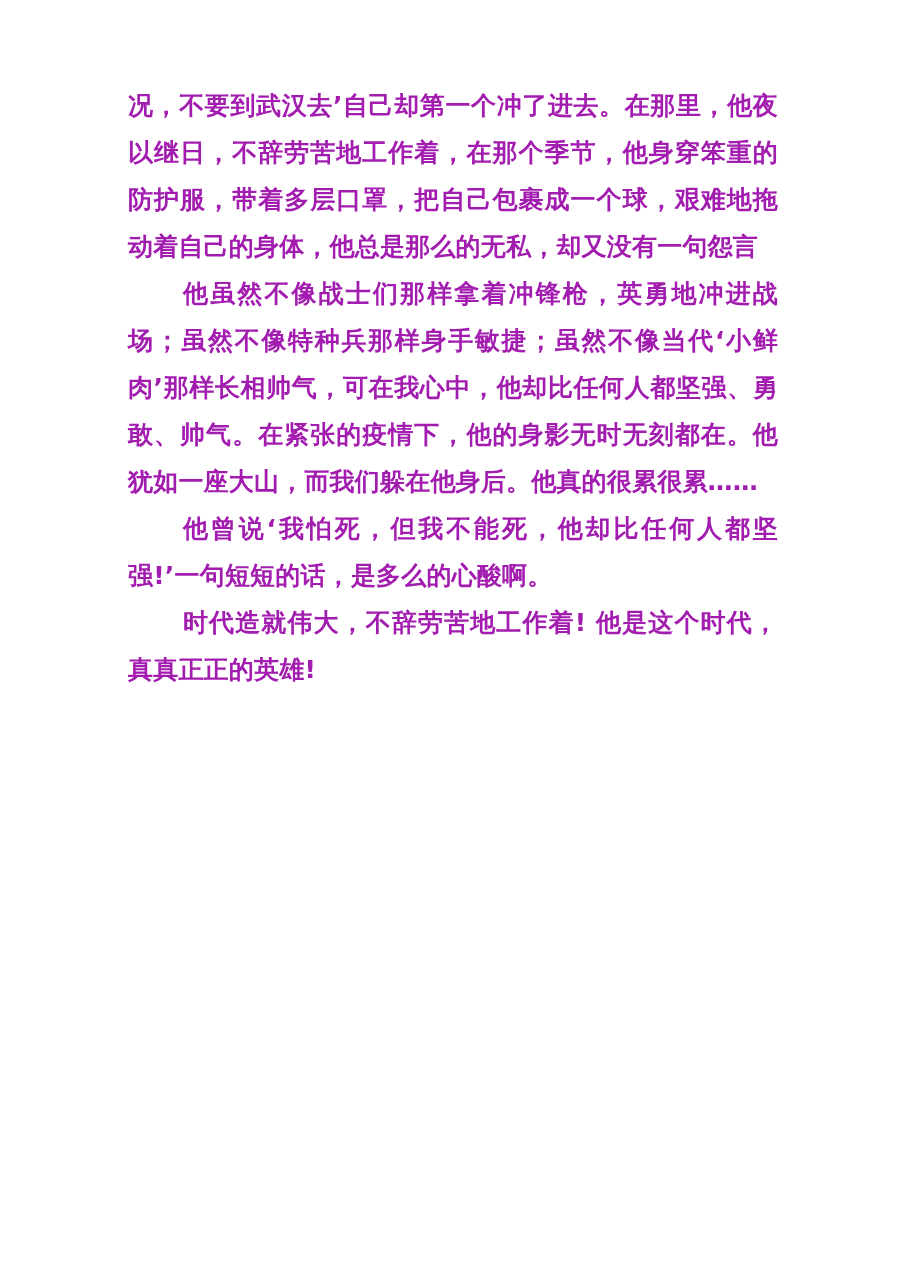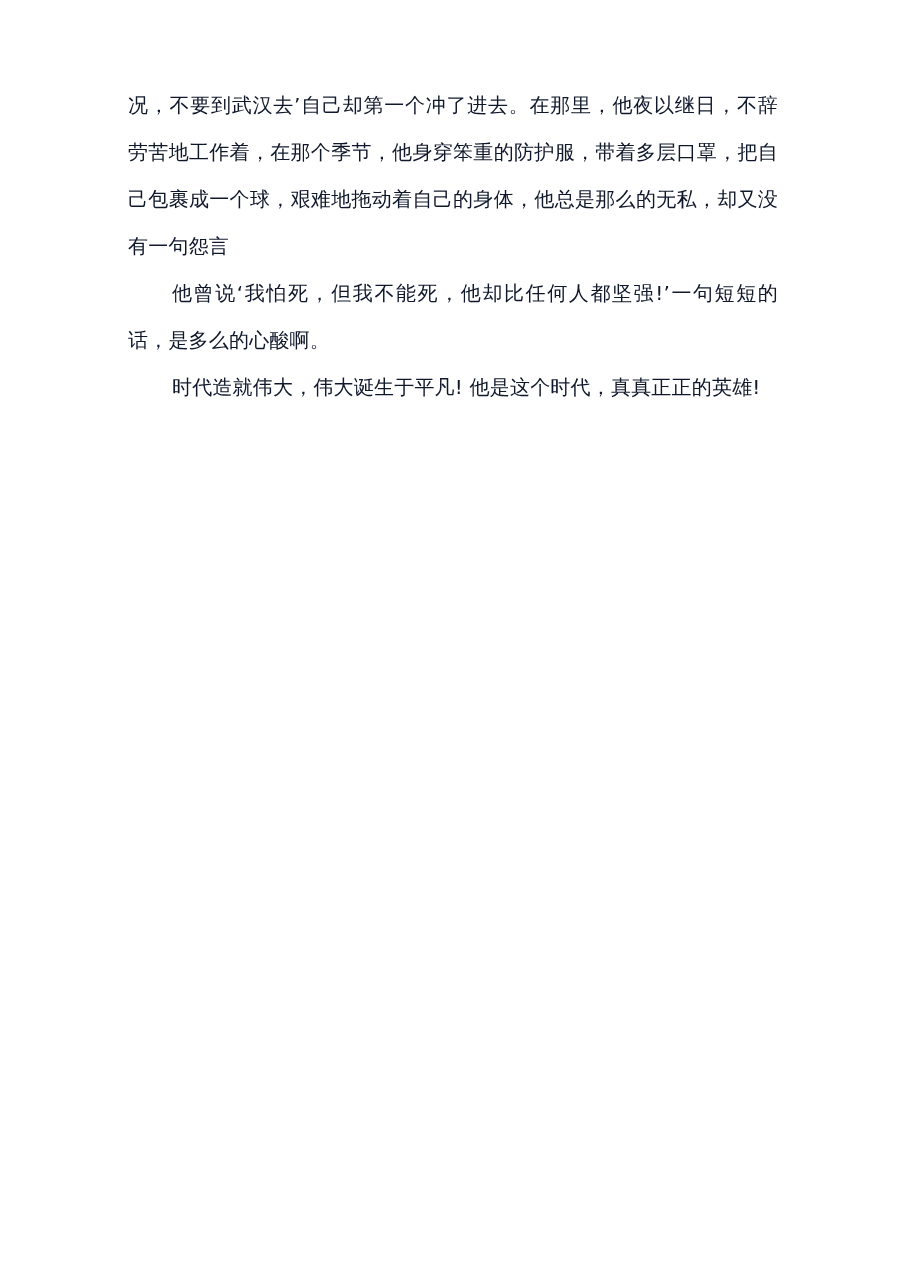--- a/index.html
+++ b/index.html
@@ -22,37 +22,38 @@
     background: #ffffff;
     box-sizing: border-box;
   }
   .doc-body {
     position: absolute;
     left: 128px;
     top: 82px;
     width: 650px;
   }
   .para {
-    font-size: 20px;
+    font-size: 25px;
     line-height: 47px;
     letter-spacing: 0.2px;
     text-align: justify;
     text-justify: inter-ideograph;
     margin: 0 0 0 0;
-    font-weight: 400;
-    color: #0f172a;
+    font-weight: 700;
+    color: #a21caf;
     white-space: pre-wrap;
     word-break: break-all;
   }
   .para.indent {
     text-indent: 2.2em;
   }
 </style>
 </head>
 <body>
 
 <div class="page">
   <div class="doc-body">
     <p class="para">况，不要到武汉去’自己却第一个冲了进去。在那里，他夜以继日，不辞劳苦地工作着，在那个季节，他身穿笨重的防护服，带着多层口罩，把自己包裹成一个球，艰难地拖动着自己的身体，他总是那么的无私，却又没有一句怨言</p>
+    <p class="para indent">他虽然不像战士们那样拿着冲锋枪，英勇地冲进战场；虽然不像特种兵那样身手敏捷；虽然不像当代‘小鲜肉’那样长相帅气，可在我心中，他却比任何人都坚强、勇敢、帅气。在紧张的疫情下，他的身影无时无刻都在。他犹如一座大山，而我们躲在他身后。他真的很累很累……</p>
     <p class="para indent">他曾说‘我怕死，但我不能死，他却比任何人都坚强!’一句短短的话，是多么的心酸啊。</p>
-    <p class="para indent">时代造就伟大，伟大诞生于平凡! 他是这个时代，真真正正的英雄!</p>
+    <p class="para indent">时代造就伟大，不辞劳苦地工作着! 他是这个时代，真真正正的英雄!</p>
   </div>
 </div>
 
 </body></html>

